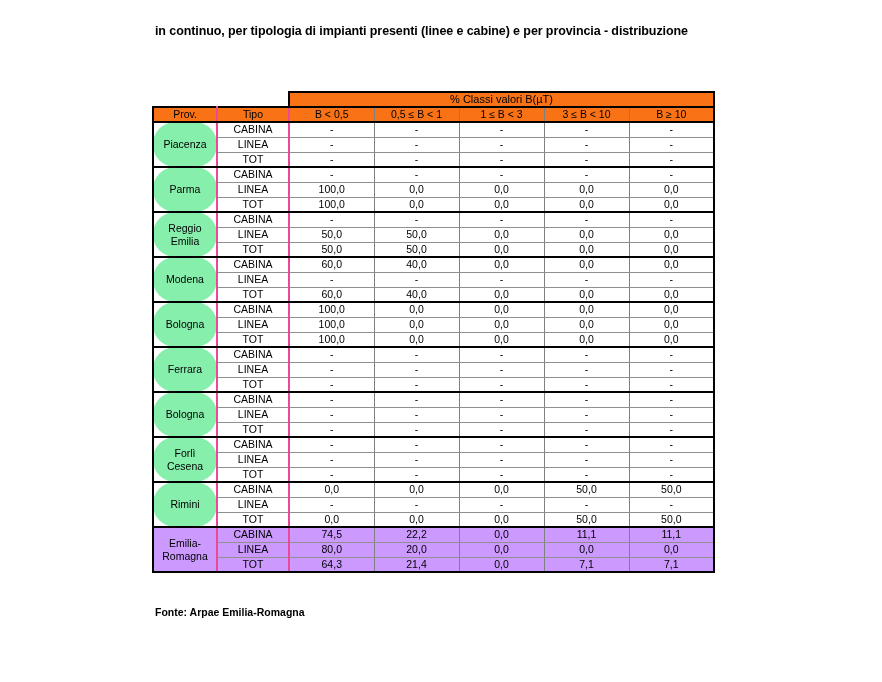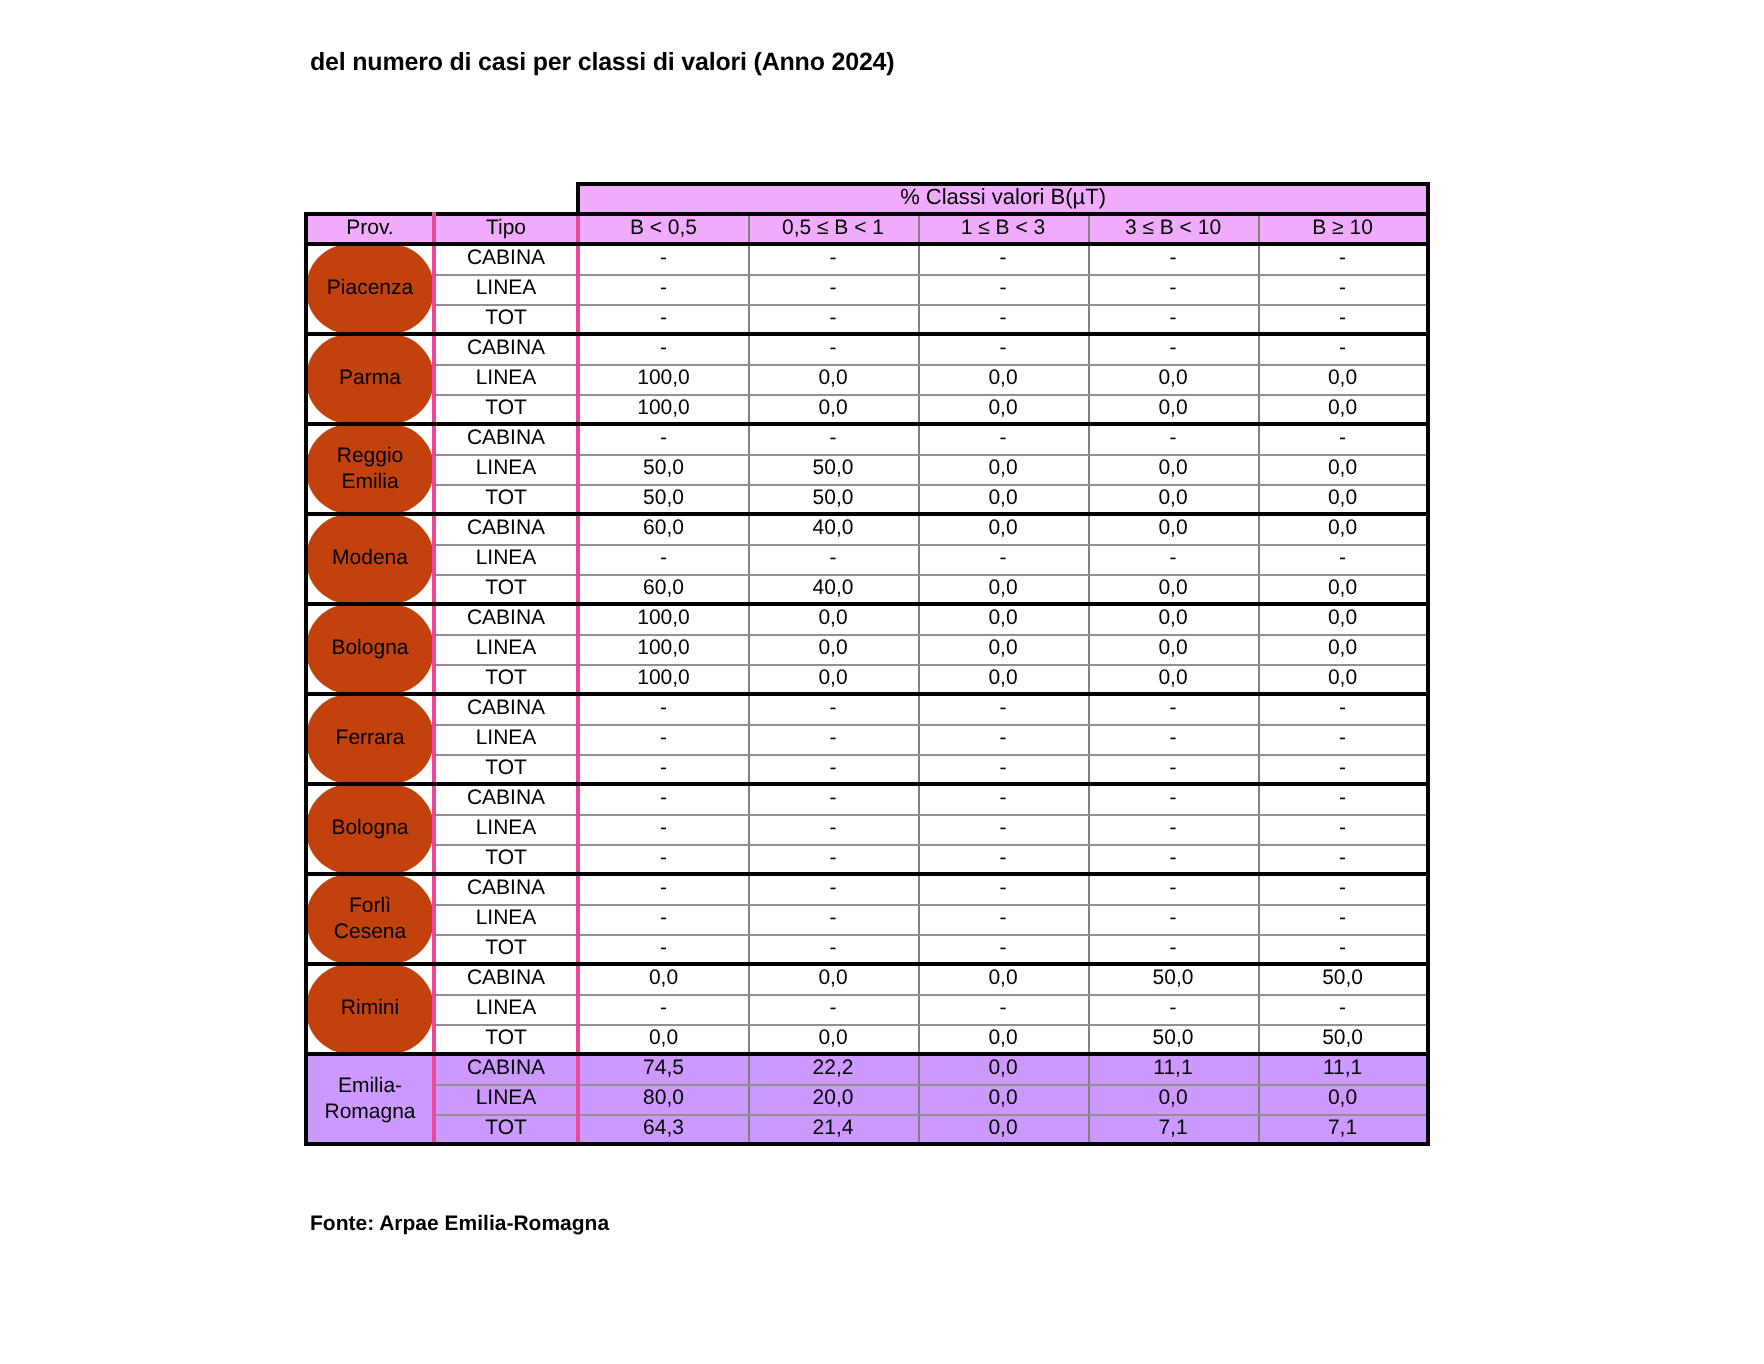--- a/index.html
+++ b/index.html
@@ -57,22 +57,22 @@
   .bdr-out-l { border-left: 2px solid #000; }
   .bdr-out-r { border-right: 2px solid #000; }
   .bdr-out-t { border-top: 2px solid #000; }
   .bdr-out-b { border-bottom: 2px solid #000; }
   .sep-thin-r { border-right: 1px solid #808080; }
   .sep-thick-r { border-right: 2px solid #ec4899; }
   .sep-thin-b { border-bottom: 1px solid #909090; }
   .sep-thick-b { border-bottom: 2px solid #000; }
 
   
-  .fill-green { background: #f0abfc; }
-  .fill-gray  { background: #c2410c; border-radius: 22px; }
+  .fill-green { background: #f97316; }
+  .fill-gray  { background: #86efac; border-radius: 22px; }
   .fill-white { background: #ffffff; }
   .fill-purple{ background: #cc99ff; }
 
   .hdr-band {
     font-weight: bold;
     font-size: 11px;
     height: 19px;
   }
   .hdr-cell {
     font-weight: bold;
@@ -91,21 +91,21 @@
     left: 155px;
     top: 606px;
     font-size: 10.5px;
     font-weight: bold;
   }
 </style>
 </head>
 <body>
 
 <div id="title">
-    <span class="tline">del numero di casi per classi di valori (Anno 2024)</span>
+    <span class="tline">in continuo, per tipologia di impianti presenti (linee e cabine) e per provincia -  distribuzione</span>
   </div>
 
 <table class="grid">
   <colgroup>
     <col class="c-prov">
     <col class="c-tipo">
     <col class="c-val">
     <col class="c-val">
     <col class="c-val">
     <col class="c-val">

